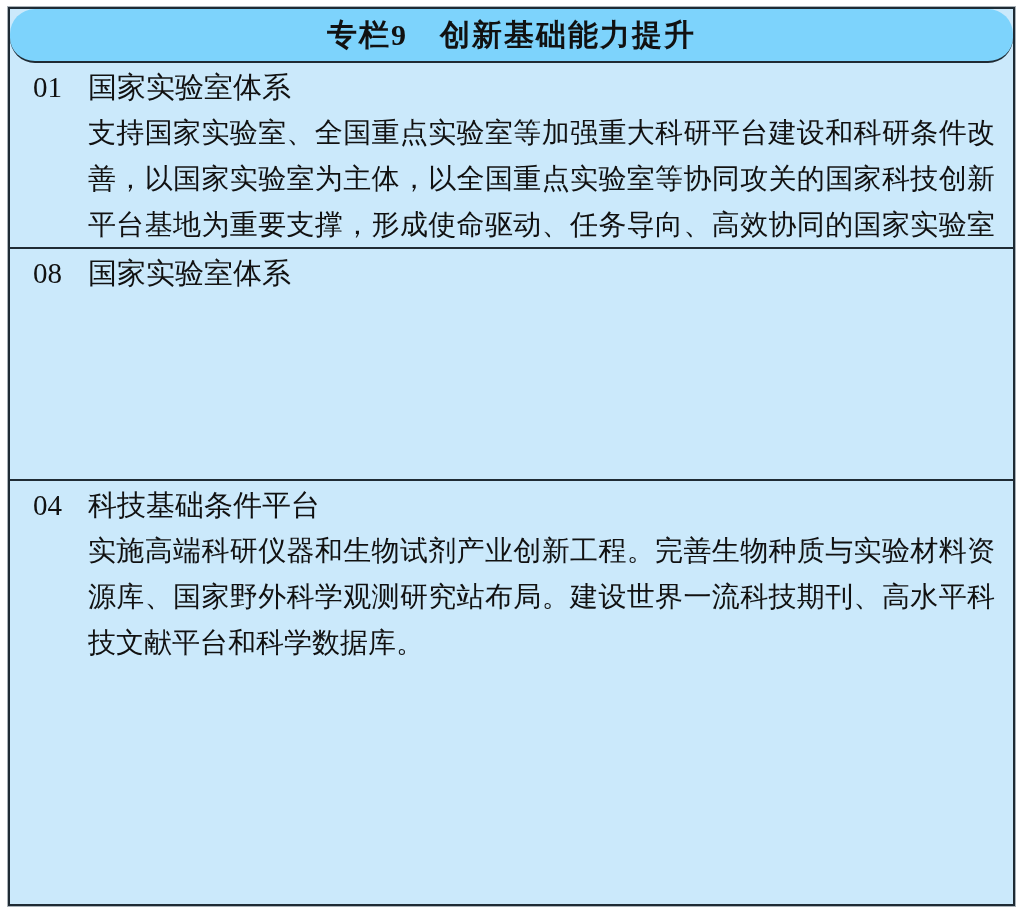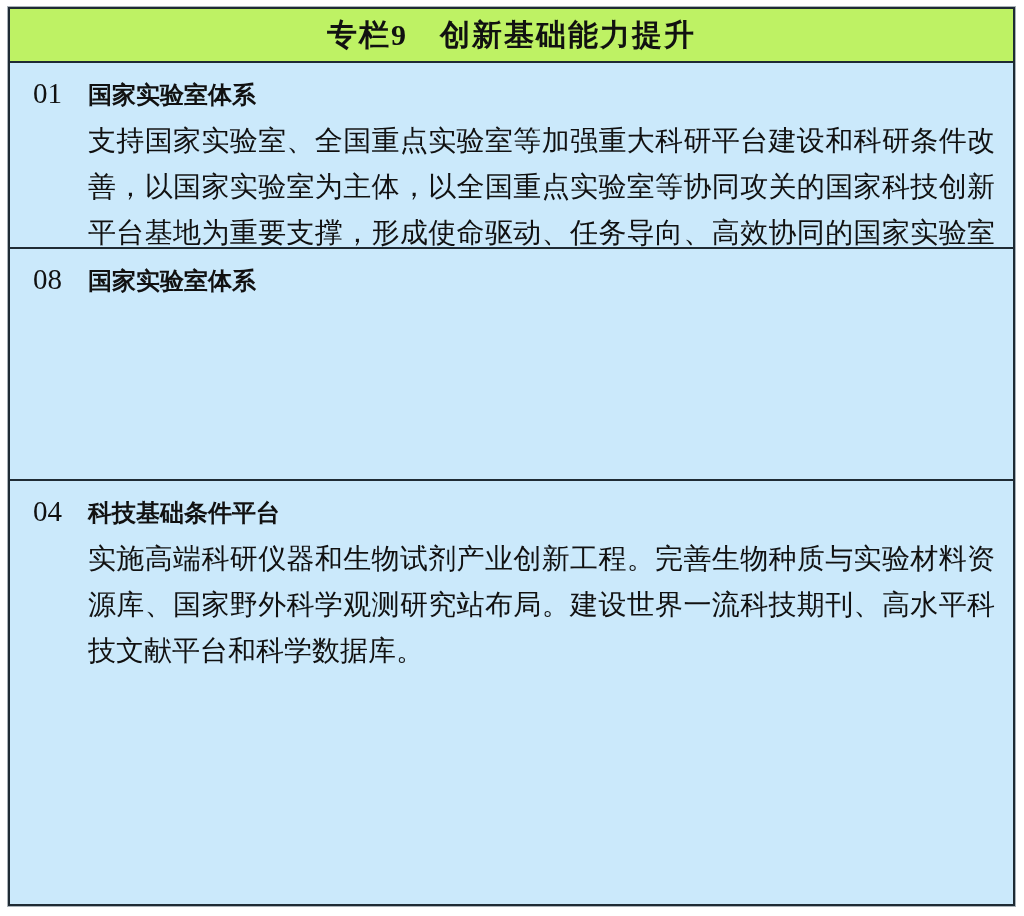--- a/index.html
+++ b/index.html
@@ -22,54 +22,55 @@
     box-shadow: 0 0 0 1px #aab2b8;
     background: #cbe9fb;
     display: flex;
     flex-direction: column;
     overflow: hidden;
   }
   .panel-header {
     box-sizing: border-box;
     height: 54px;
     flex: 0 0 54px;
-    background: #bef264;
+    background: #7dd3fc;
     border-bottom: 2px solid #1f2b34;
     display: flex;
     align-items: center;
     justify-content: center;
     font-size: 30px;
     font-weight: 700;
     letter-spacing: 2px;
+    border-radius: 25px;
   }
   .section {
     box-sizing: border-box;
     border-bottom: 2px solid #1f2b34;
-    padding: 7px 18px 0 23px;
+    padding: 1px 18px 0 23px;
     overflow: hidden;
   }
   .section.s1 { flex: 0 0 186px; }
   .section.s2 { flex: 0 0 237px; }
   .section.s3 { flex: 0 0 232px; }
   .section.s4 { flex: 1 1 auto; border-bottom: none; }
   .sec-title-row {
     display: flex;
     align-items: baseline;
     line-height: 46px;
     white-space: nowrap;
   }
   .sec-num {
     display: inline-block;
     width: 55px;
     font-size: 29px;
     font-family: "Liberation Serif", "DejaVu Serif", serif;
   }
   .sec-heading {
-    font-size: 24px;
-    font-weight: 700;
+    font-size: 29px;
+    font-weight: 400;
   }
   .sec-body {
     margin-left: 55px;
     font-size: 28px;
     line-height: 46px;
     text-align: justify;
     text-justify: inter-ideograph;
   }
 </style>
 </head>

